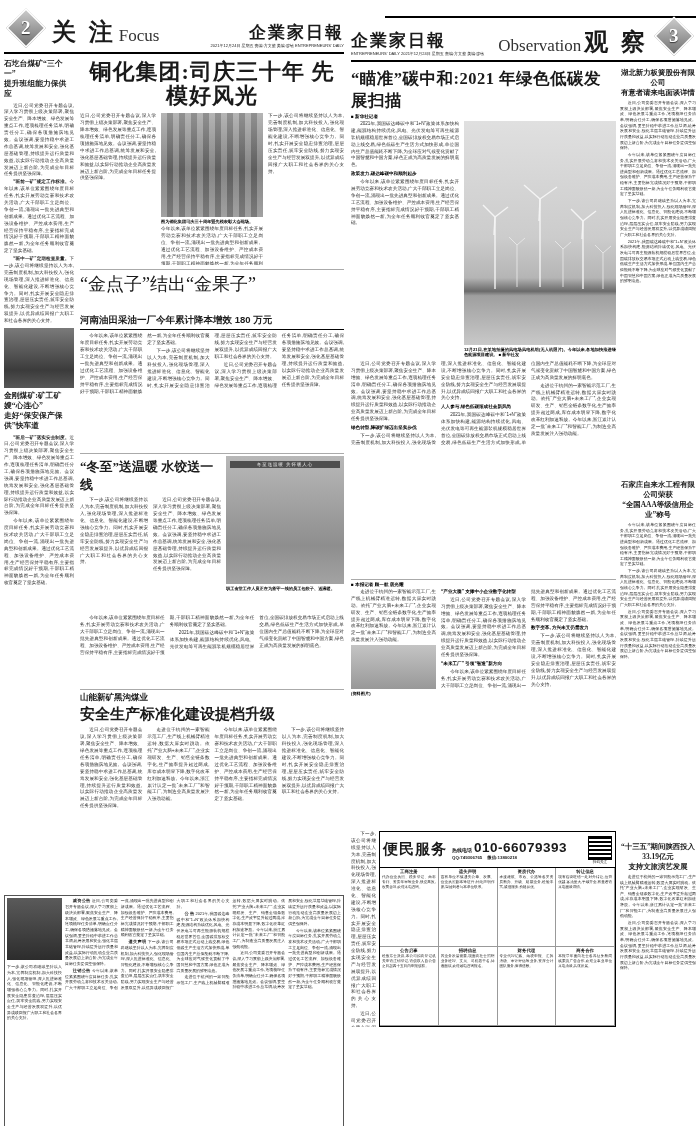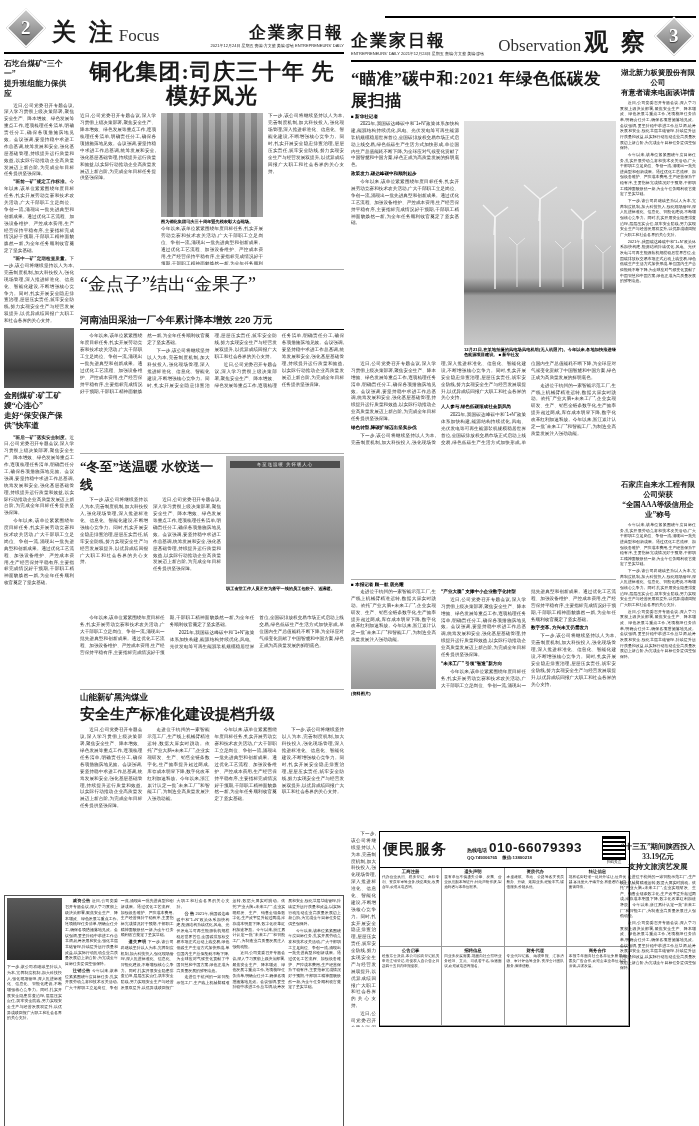--- a/index.html
+++ b/index.html
@@ -82,21 +82,21 @@
   .wind-ph{height:224px;background:linear-gradient(180deg,#e0e0e0 0%,#cccccc 52%,#b5b5b5 70%,#6a6a6a 76%,#9f9f9f 78%,#c9c9c9 100%);position:relative;overflow:hidden;}
   .wind-ph svg{position:absolute;inset:0;width:100%;height:100%;}
   .h214{height:214px;}
   .zj-h{font-size:14px;font-weight:900;font-family:"Liberation Serif",serif;text-align:center;margin:3px 0 2px;}
   .h240{height:240px;}
   .zj-ph-wrap{break-inside:avoid;margin:1px 0;}
   .zj-ph{height:44px;background:linear-gradient(180deg,#c4c4c4,#989898);}
   .rp-bottom{display:flex;gap:3px;margin-top:2px;}
   .strip{width:25px;flex:none;height:196px;overflow:hidden;}
   .bianmin{flex:1;border:1.5px solid #000;height:196px;box-sizing:border-box;display:flex;flex-direction:column;background:#fff;}
-  .bm-head{display:flex;align-items:center;border-bottom:1px solid #000;padding:2px 3px;gap:20px;height:36px;box-sizing:border-box;}
+  .bm-head{display:flex;align-items:center;border-bottom:1px solid #000;padding:2px 3px;gap:5px;height:36px;box-sizing:border-box;}
   .bm-title{font-size:15px;font-weight:900;letter-spacing:1px;white-space:nowrap;}
   .bm-mid{display:flex;flex-direction:column;justify-content:center;min-width:0;}
   .bm-phone-row{display:flex;align-items:baseline;gap:2px;white-space:nowrap;}
   .bm-label{font-size:5px;font-weight:bold;}
   .bm-phone{font-size:13.5px;font-weight:900;letter-spacing:0.5px;text-align:right;}
   .bm-small{font-size:4.4px;display:flex;gap:5px;font-weight:bold;}
   .bm-qr-wrap{margin-left:auto;text-align:center;flex:none;}
   .bm-qr{width:22px;height:22px;border:1px solid #000;margin:0 auto;background-image:repeating-linear-gradient(0deg,#000 0 2px,#fff 2px 4px),repeating-linear-gradient(90deg,#000 0 2px,rgba(255,255,255,0) 2px 4px);}
   .bm-qr-label{font-size:3.6px;display:block;}
   .bm-ads{flex:1;display:grid;grid-template-columns:repeat(4,1fr);grid-auto-rows:1fr;overflow:hidden;}
@@ -163,21 +163,21 @@
               <div class="tiny clip" style="flex:1;">今年以来,该单位紧紧围绕年度目标任务,扎实开展劳动竞赛和技术攻关活动,广大干部职工立足岗位、争创一流,涌现出一批先进典型和创新成果。通过优化工艺流程、加强设备维护、严控成本费用,生产经营保持平稳有序,主要指标完成情况好于预期,干部职工精神面貌焕然一新,为全年任务顺利收官奠定了坚实基础。</div>
             </figure>
             <div class="t tiny">下一步,该公司将继续坚持以人为本,完善制度机制,加大科技投入,强化现场管理,深入推进标准化、信息化、智能化建设,不断增强核心竞争力。同时,扎实开展安全隐患排查治理,层层压实责任,筑牢安全防线,努力实现安全生产与经营发展双提升,以优异成绩回报广大职工和社会各界的关心支持。</div>
           </div>
         </section>
 
         <div class="art-sep"></div>
 
         <section>
           <h2 class="art2-h">“金点子”结出“金果子”</h2>
-          <div class="art2-sub">河南油田采油一厂今年累计降本增效 220 万元</div>
+          <div class="art2-sub">河南油田采油一厂今年累计降本增效 180 万元</div>
           <div class="cols4 tiny h116 clip">
             <p>今年以来,该单位紧紧围绕年度目标任务,扎实开展劳动竞赛和技术攻关活动,广大干部职工立足岗位、争创一流,涌现出一批先进典型和创新成果。通过优化工艺流程、加强设备维护、严控成本费用,生产经营保持平稳有序,主要指标完成情况好于预期,干部职工精神面貌焕然一新,为全年任务顺利收官奠定了坚实基础。</p>
             <p>下一步,该公司将继续坚持以人为本,完善制度机制,加大科技投入,强化现场管理,深入推进标准化、信息化、智能化建设,不断增强核心竞争力。同时,扎实开展安全隐患排查治理,层层压实责任,筑牢安全防线,努力实现安全生产与经营发展双提升,以优异成绩回报广大职工和社会各界的关心支持。</p>
             <p>近日,公司党委召开专题会议,深入学习贯彻上级决策部署,聚焦安全生产、降本增效、绿色发展等重点工作,逐项梳理任务清单,明确责任分工,确保各项措施落地见效。会议强调,要坚持稳中求进工作总基调,统筹发展和安全,强化基层基础管理,持续提升运行质量和效益,以实际行动推动企业高质量发展迈上新台阶,为完成全年目标任务提供坚强保障。</p>
           </div>
         </section>
 
         <div class="art-sep"></div>
 
         <section>

